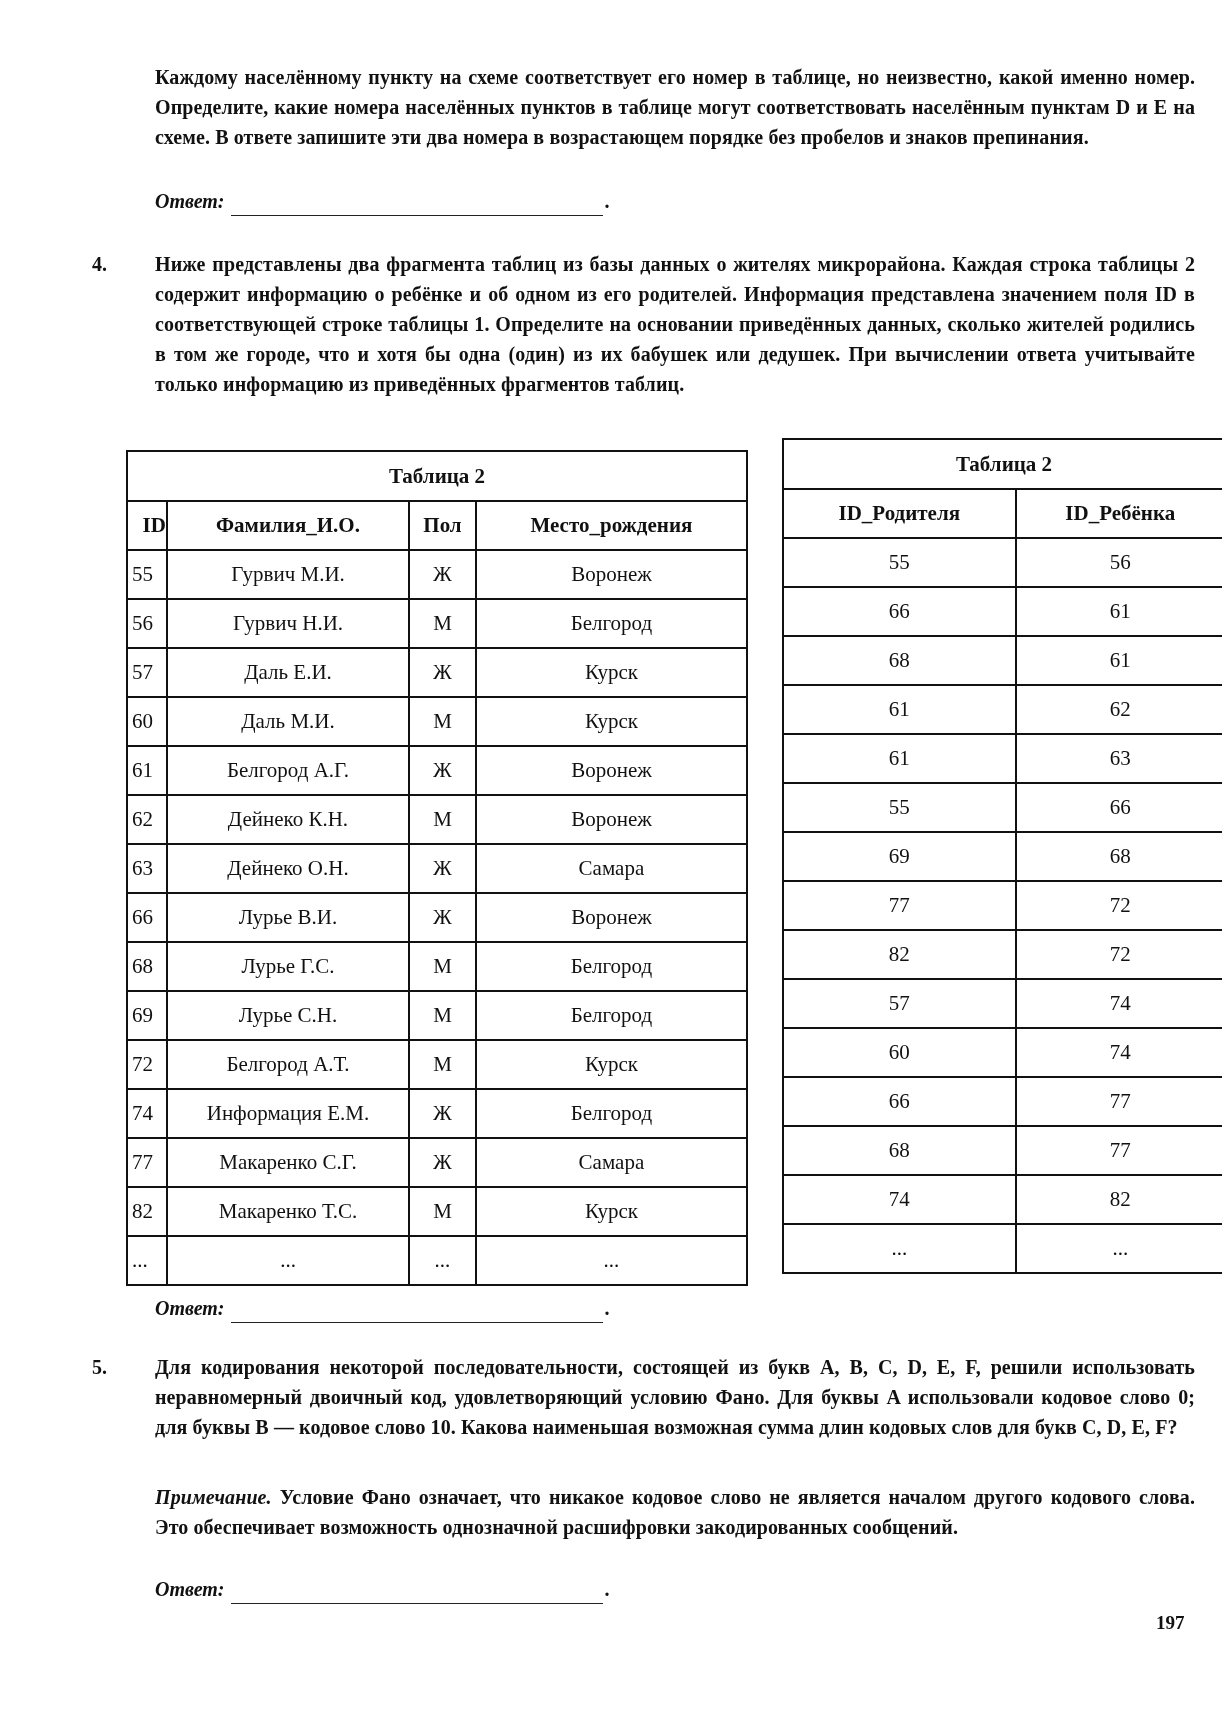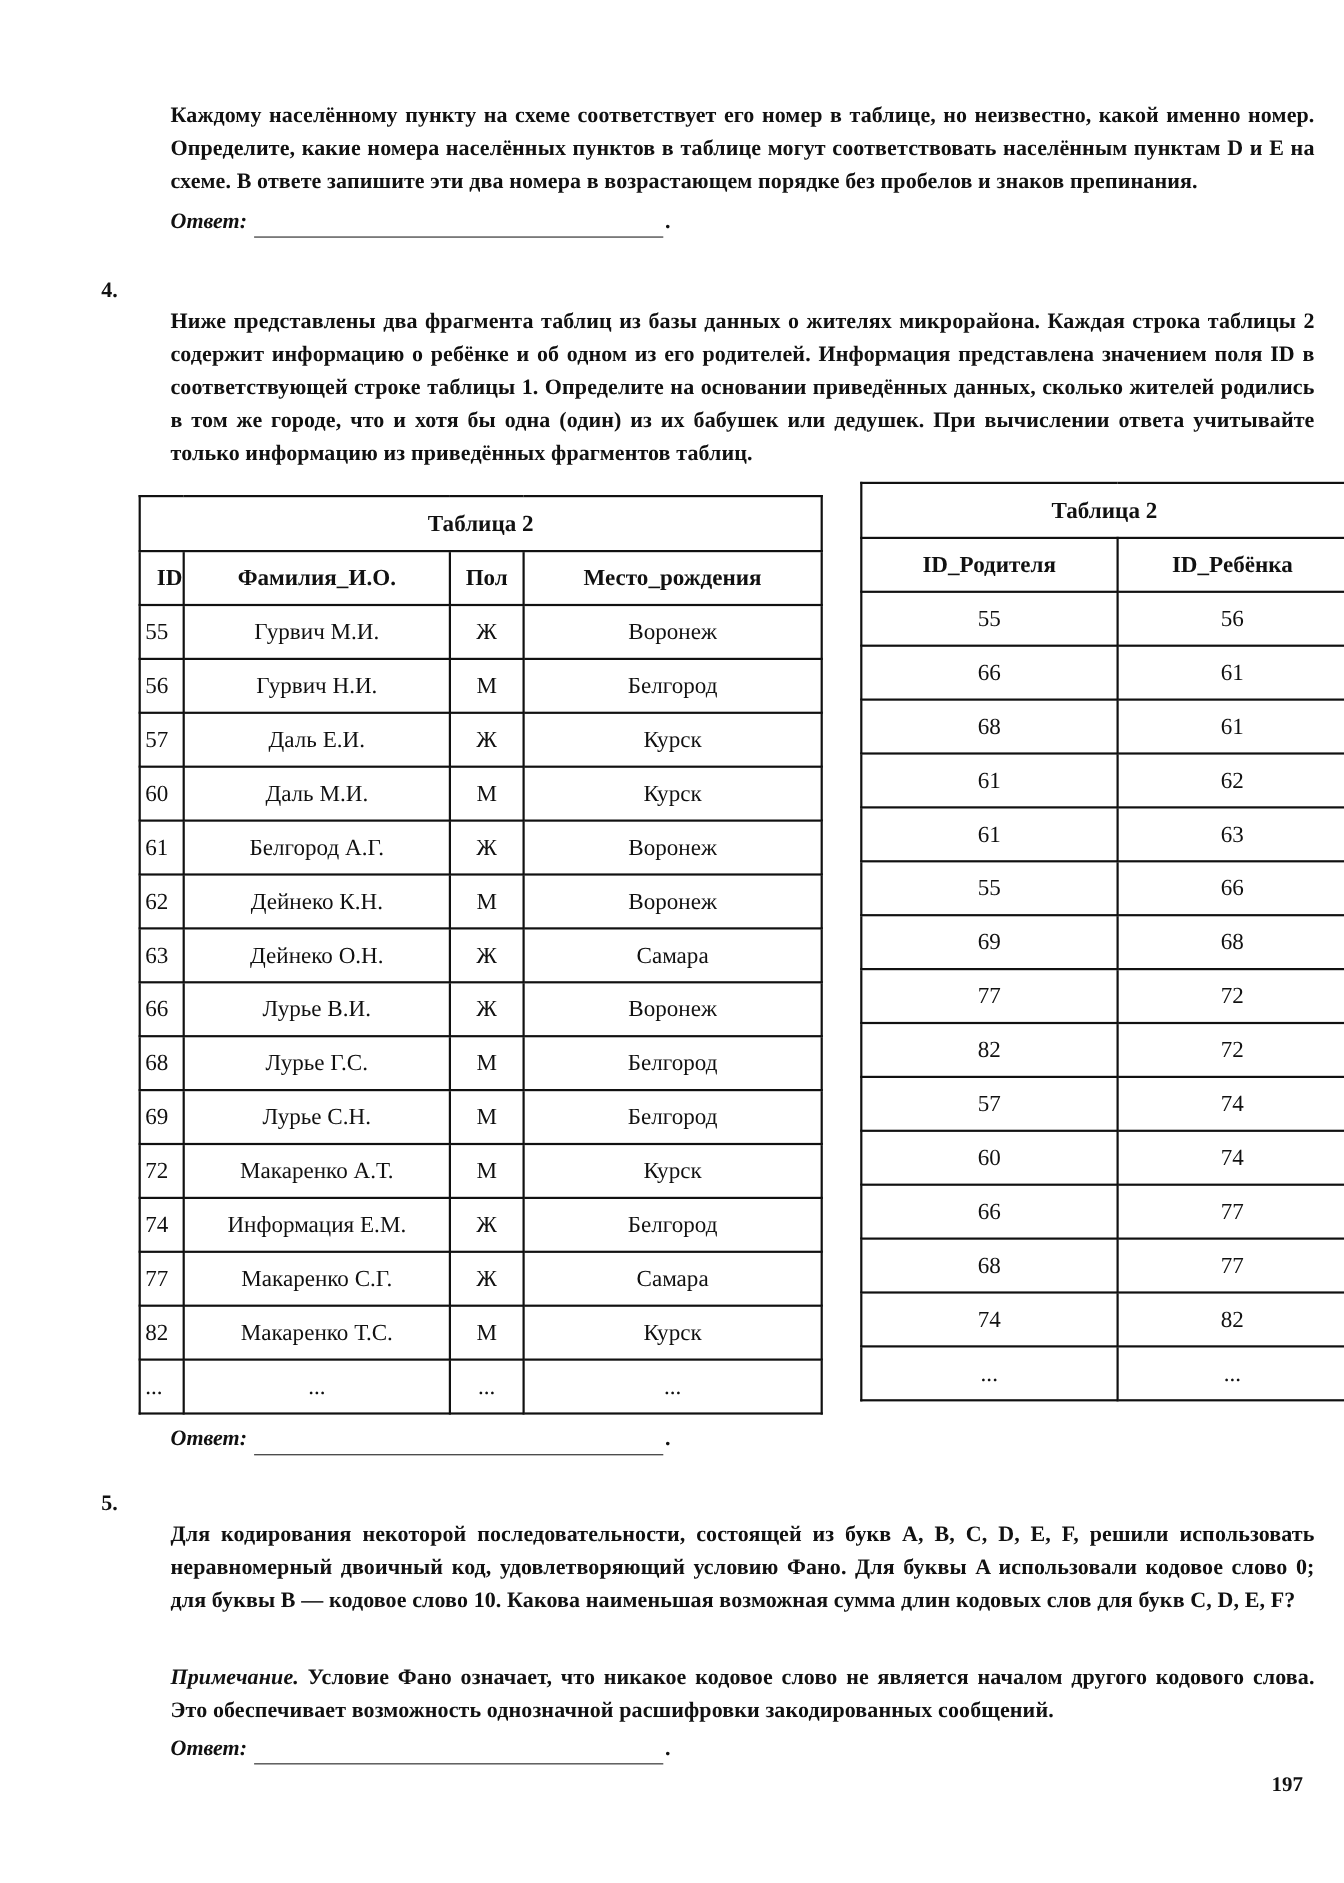--- a/index.html
+++ b/index.html
@@ -17,21 +17,20 @@
     }
     .para {
       position: absolute;
       left: 155px;
       width: 1040px;
       font-size: 20px;
       line-height: 30px;
       text-align: justify;
       font-weight: bold;
       letter-spacing: 0.1px;
-      margin-top: 28px;
     }
     .num {
       position: absolute;
       left: 92px;
       font-size: 20px;
       font-weight: bold;
       line-height: 30px;
     }
     .answer {
       position: absolute;
@@ -178,21 +177,21 @@
         <td>Белгород</td>
       </tr>
       <tr>
         <td class="id">69</td>
         <td>Лурье С.Н.</td>
         <td>М</td>
         <td>Белгород</td>
       </tr>
       <tr>
         <td class="id">72</td>
-        <td>Макаренко А.Т.</td>
+        <td>Белгород А.Т.</td>
         <td>М</td>
         <td>Курск</td>
       </tr>
       <tr>
         <td class="id">74</td>
         <td>Информация Е.М.</td>
         <td>Ж</td>
         <td>Белгород</td>
       </tr>
       <tr>

